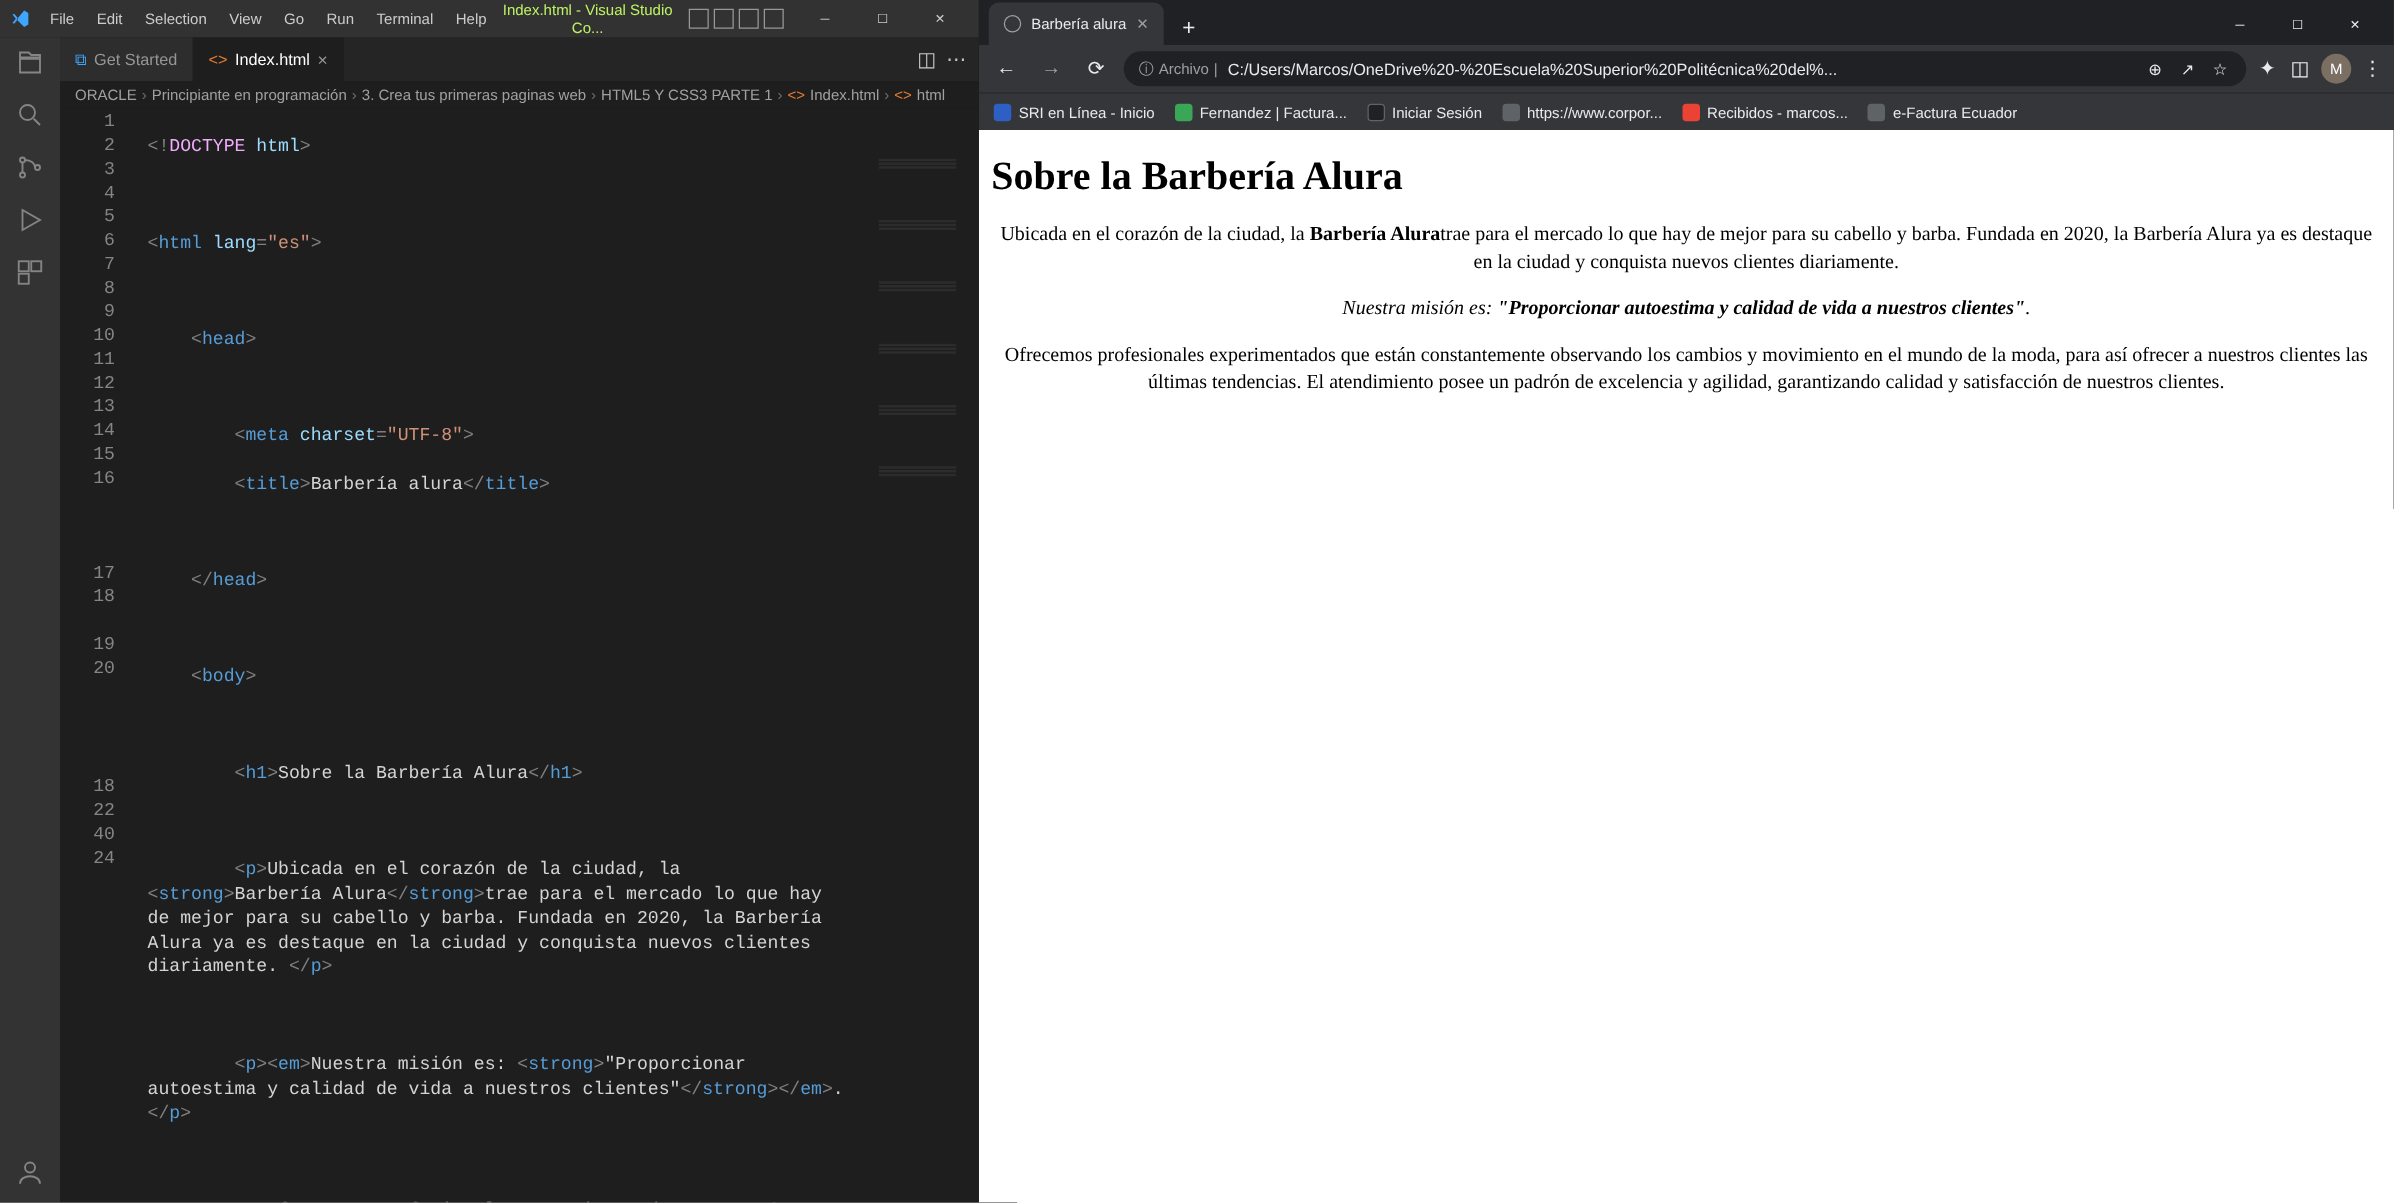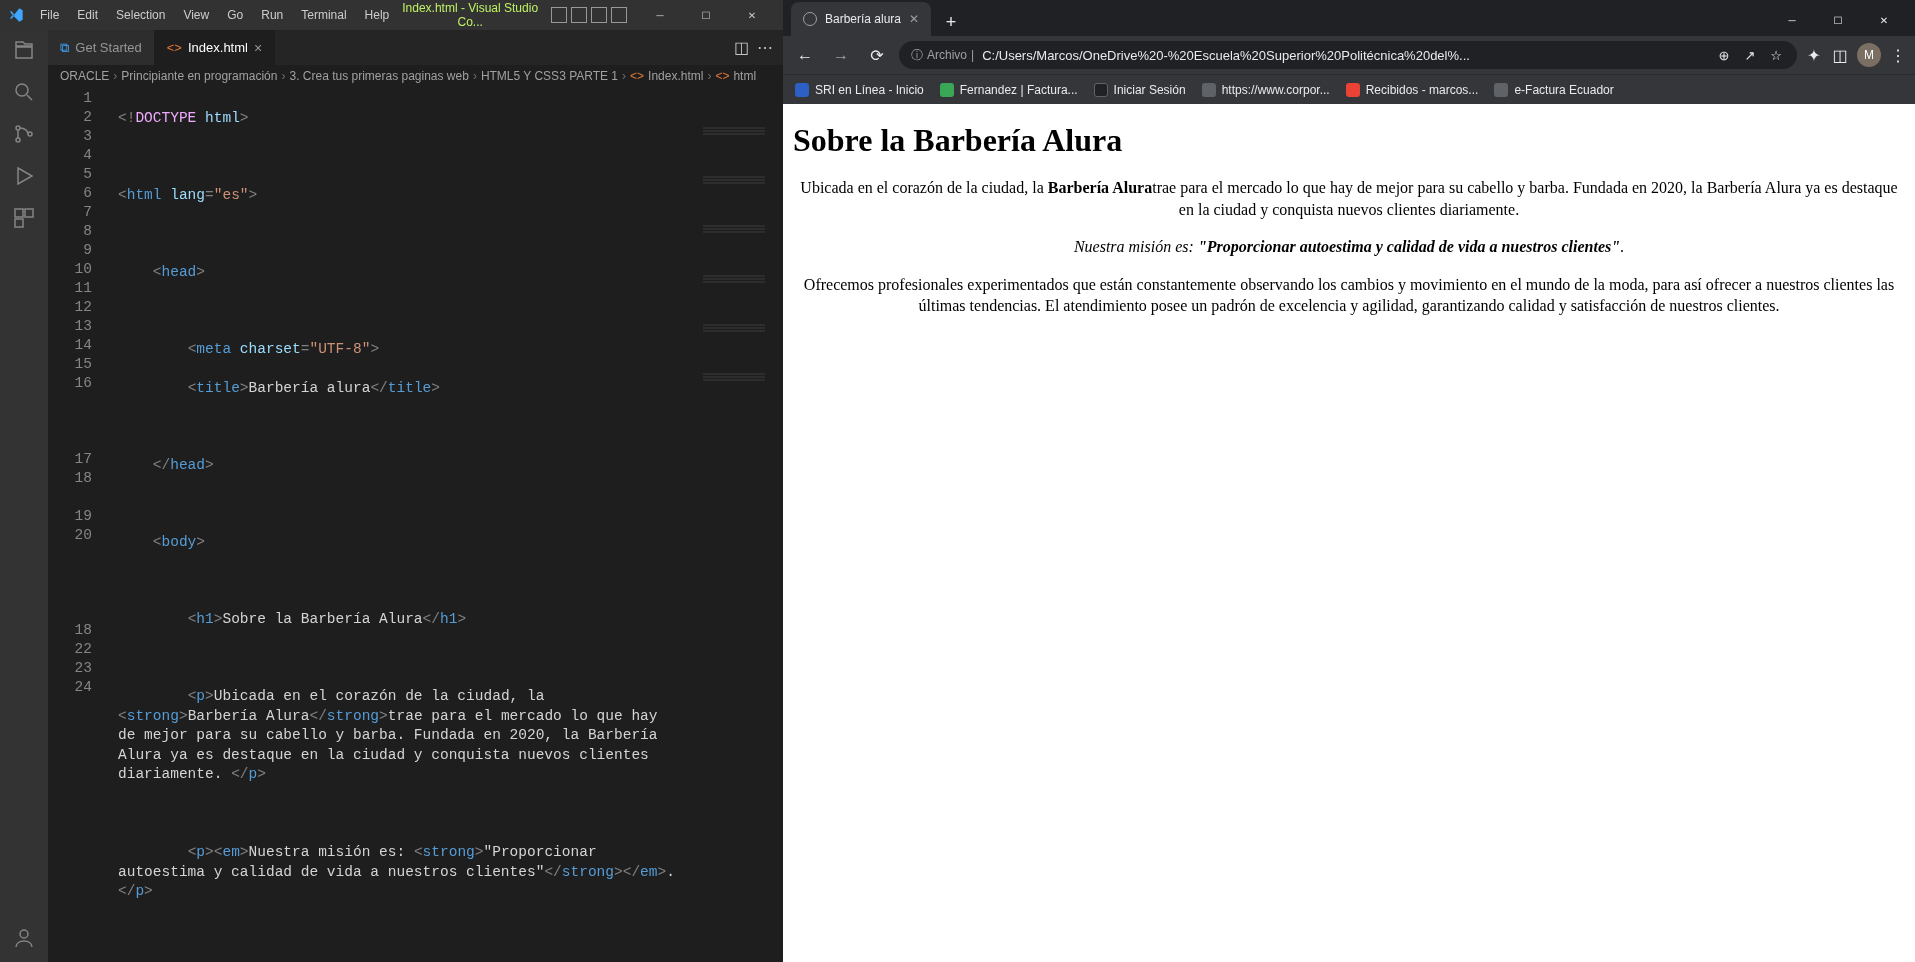--- a/index.html
+++ b/index.html
@@ -272,21 +272,21 @@
           <div class="gutter-line">13</div>
           <div class="gutter-line">14</div>
           <div class="gutter-line">15</div>
           <div class="gutter-line" style="height:76px;">16</div>
           <div class="gutter-line">17</div>
           <div class="gutter-line" style="height:38px;">18</div>
           <div class="gutter-line">19</div>
           <div class="gutter-line" style="height:95px;">20</div>
           <div class="gutter-line">18</div>
           <div class="gutter-line">22</div>
-          <div class="gutter-line">23</div>
+          <div class="gutter-line">40</div>
           <div class="gutter-line">24</div>
         </div>
 
         <div class="code">
 <div class="code-line"><span class="tk-punct">&lt;!</span><span class="tk-doctype">DOCTYPE</span><span class="tk-attr"> html</span><span class="tk-punct">&gt;</span></div>
 <div class="code-line"></div>
 <div class="code-line"><span class="tk-punct">&lt;</span><span class="tk-tag">html</span><span class="tk-attr"> lang</span><span class="tk-punct">=</span><span class="tk-str">"es"</span><span class="tk-punct">&gt;</span></div>
 <div class="code-line"></div>
 <div class="code-line">    <span class="tk-punct">&lt;</span><span class="tk-tag">head</span><span class="tk-punct">&gt;</span></div>
 <div class="code-line"></div>

